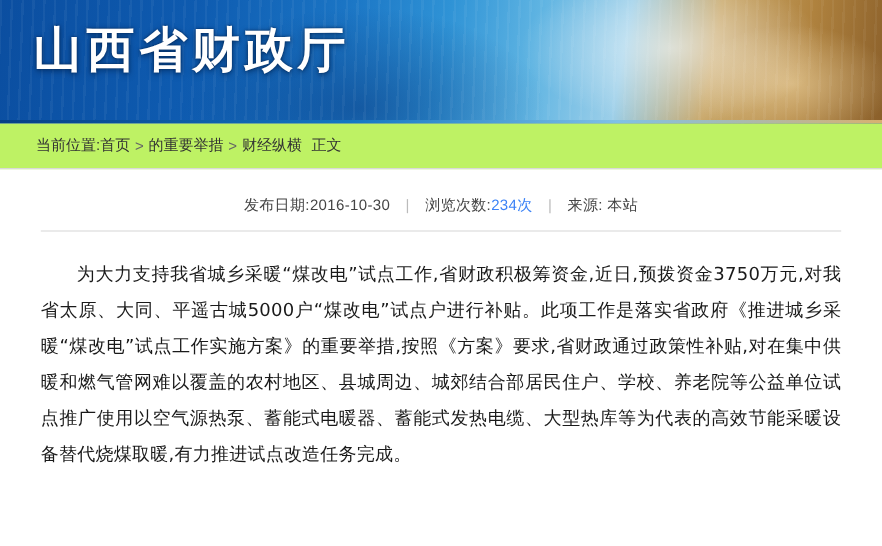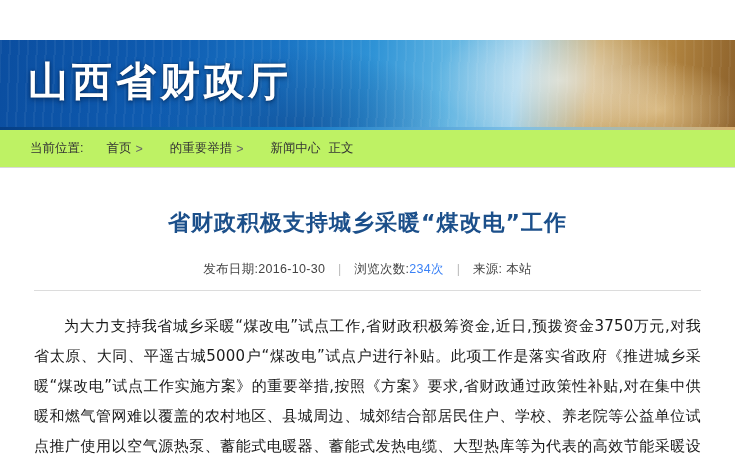--- a/index.html
+++ b/index.html
@@ -17,24 +17,23 @@
     position: relative;
     width: 735px;
     height: 455px;
     background: #fff;
   }
 
   
   .banner {
     position: relative;
     width: 735px;
-    height: 90px;
+    height: 103px;
     overflow: hidden;
     background: #0a4f9e;
-    margin-top: 40px;
   }
   .banner-bg {
     position: absolute;
     inset: 0;
     background:
       linear-gradient(100deg, #0b4ea0 0%, #0e5bb0 22%, #1a74c4 38%, #2f93d6 50%, #5fb4e2 60%, #9ccfe9 70%, #c9a86a 80%, #b0833f 90%, #8a5f2a 100%);
   }
   .banner-bg::after {
     content: "";
     position: absolute;
@@ -102,21 +101,20 @@
     color: #333333;
     white-space: nowrap;
   }
   .crumb-inner .sep {
     margin: 0 4px;
     color: #666;
   }
   .crumb-inner a {
     color: #333333;
     text-decoration: none;
-    margin-left: 23px;
   }
   .crumb-current {
     margin-left: 8px;
     color: #333;
   }
 
   
   .content {
     position: relative;
     padding: 0 34px;
@@ -174,27 +172,26 @@
     <div class="banner-bottom-line"></div>
   </div>
 
   <div class="crumb-bar">
     <div class="crumb-inner">
       <span>当前位置:</span>
       <a href="#">首页</a>
       <span class="sep">&gt;</span>
       <a href="#">的重要举措</a>
       <span class="sep">&gt;</span>
-      <a href="#">新闻中心</a>
+      <a href="#">财经纵横</a>
       <span class="crumb-current">正文</span>
     </div>
   </div>
 
   <div class="content">
-    <h1 class="doc-title">省财政积极支持城乡采暖“煤改电”工作</h1>
 
     <div class="meta">
       <span>发布日期:</span><span>2016-10-30</span>
       <span class="bar">|</span>
       <span>浏览次数:</span><span class="count">234次</span>
       <span class="bar">|</span>
       <span>来源:</span>
       <span>本站</span>
     </div>
 

